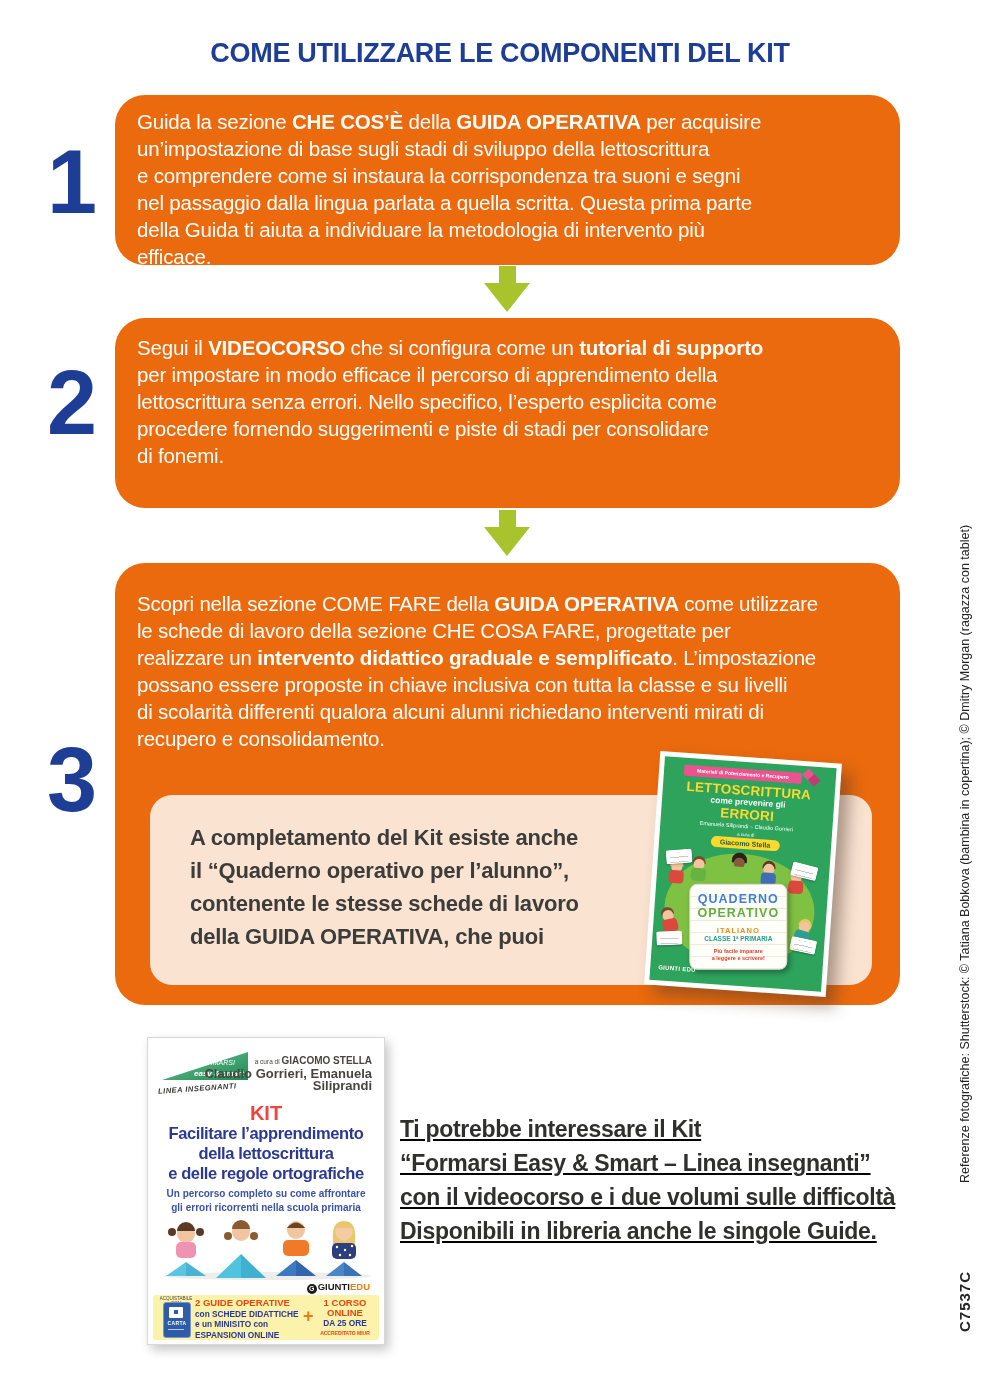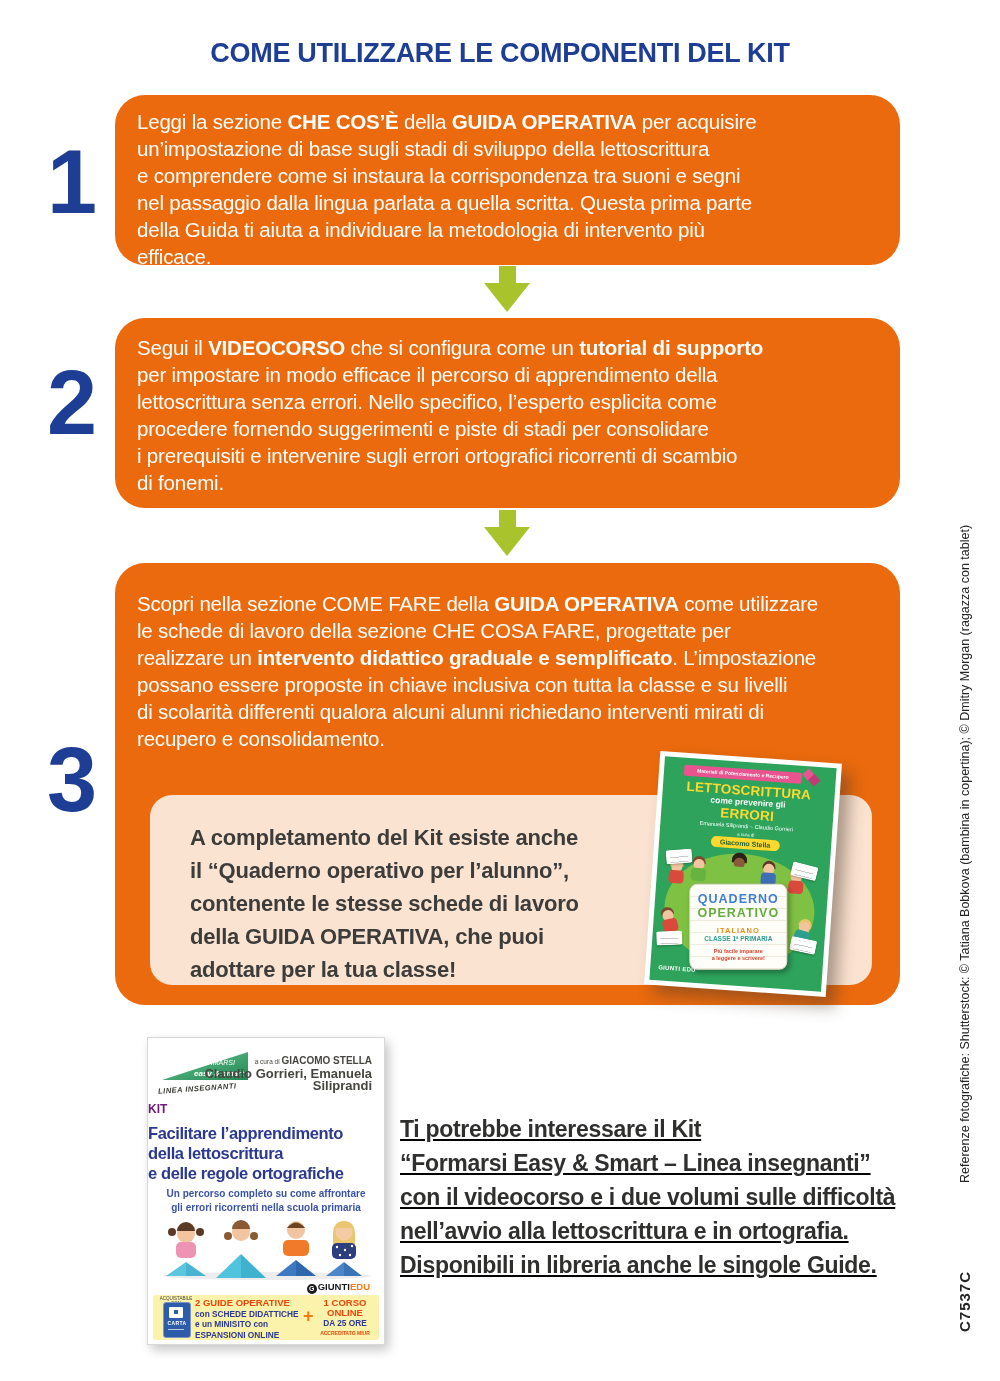--- a/index.html
+++ b/index.html
@@ -70,22 +70,22 @@
   
   .kcover{position:absolute;left:147px;top:1037px;width:238px;height:308px;background:#fff;
           border:1px solid #D8D8D8;box-shadow:4px 5px 10px rgba(0,0,0,.22);box-sizing:border-box;}
   .k-logo{position:absolute;left:12px;top:12px;width:90px;height:34px;}
   .k-linea{position:absolute;left:10px;top:46px;font-size:7.5px;color:#3A3A35;letter-spacing:.5px;
            transform:rotate(-4deg);font-style:italic;font-weight:700;}
   .k-curator{position:absolute;right:12px;top:15px;text-align:right;color:#46453F;line-height:12px;}
   .k-curator .pre{font-size:6.5px;}
   .k-curator .name{font-size:10px;font-weight:700;}
   .k-curator .auth{font-size:13px;font-weight:700;}
-  .k-kit{position:absolute;left:0;top:64px;width:100%;text-align:left;font-size:12px;font-weight:700;color:#701a75;}
-  .k-title{position:absolute;left:0;top:85px;width:100%;font-size:16.5px;
+  .k-kit{position:absolute;left:0;top:64px;width:100%;text-align:center;font-size:20px;font-weight:700;color:#ef4444;}
+  .k-title{position:absolute;left:0;top:85px;width:100%;text-align:center;font-size:16.5px;
            font-weight:700;color:#2B3990;line-height:20px;letter-spacing:-0.4px;}
   .k-sub{position:absolute;left:0;top:149px;width:100%;text-align:center;font-size:10px;
          font-weight:700;color:#3B53A4;line-height:13.5px;}
   .k-photo{position:absolute;left:8px;top:178px;width:222px;height:64px;}
   .k-pub{position:absolute;right:14px;top:243px;font-size:9.5px;font-weight:700;color:#1A1A1A;}
   .k-pub .gdot{display:inline-block;width:10px;height:10px;border-radius:50%;background:#1A1A1A;
                color:#fff;font-size:7px;text-align:center;line-height:10px;margin-right:1px;vertical-align:-1px;}
   .k-pub .edu{color:#F07D12;}
   .k-band{position:absolute;left:5px;top:257px;width:226px;height:45px;background:#FBF2AC;border-radius:3px;}
   .k-card-note{position:absolute;left:4px;top:1px;width:38px;text-align:center;font-size:4.5px;color:#44433E;}
@@ -116,40 +116,39 @@
 </style>
 </head>
 <body>
 
 <div class="page">
 
   <h1 class="title">COME UTILIZZARE LE COMPONENTI DEL KIT</h1>
 
   <div class="step-num num1">1</div>
   <section class="step-box box1">
-    <div class="line"><span>Leggi la sezione </span><span class="seg-b">CHE COS’È</span><span> della </span><span class="seg-b">GUIDA OPERATIVA</span><span> per acquisire</span></div>
+    <div class="line"><span>Guida la sezione </span><span class="seg-b">CHE COS’È</span><span> della </span><span class="seg-b">GUIDA OPERATIVA</span><span> per acquisire</span></div>
     <div class="line"><span>un’impostazione di base sugli stadi di sviluppo della lettoscrittura</span></div>
     <div class="line"><span>e comprendere come si instaura la corrispondenza tra suoni e segni</span></div>
     <div class="line"><span>nel passaggio dalla lingua parlata a quella scritta. Questa prima parte</span></div>
     <div class="line"><span>della Guida ti aiuta a individuare la metodologia di intervento più</span></div>
     <div class="line"><span>efficace.</span></div>
   </section>
 
   <div class="arrow arrow1">
     <div class="shaft"></div>
     <div class="head"></div>
   </div>
 
   <div class="step-num num2">2</div>
   <section class="step-box box2">
     <div class="line"><span>Segui il </span><span class="seg-b">VIDEOCORSO</span><span> che si configura come un </span><span class="seg-b">tutorial di supporto</span></div>
     <div class="line"><span>per impostare in modo efficace il percorso di apprendimento della</span></div>
     <div class="line"><span>lettoscrittura senza errori. Nello specifico, l’esperto esplicita come</span></div>
     <div class="line"><span>procedere fornendo suggerimenti e piste di stadi per consolidare</span></div>
-    <div class="line"><span>i prerequisiti e intervenire sugli errori ortografici ricorrenti di scambio</span></div>
     <div class="line"><span>di fonemi.</span></div>
   </section>
 
   <div class="arrow arrow2">
     <div class="shaft"></div>
     <div class="head"></div>
   </div>
 
   <div class="step-num num3">3</div>
   <section class="step-box box3">
@@ -159,21 +158,20 @@
     <div class="line"><span>possano essere proposte in chiave inclusiva con tutta la classe e su livelli</span></div>
     <div class="line"><span>di scolarità differenti qualora alcuni alunni richiedano interventi mirati di</span></div>
     <div class="line"><span>recupero e consolidamento.</span></div>
   </section>
 
   <div class="callout">
     <div class="line"><span>A completamento del Kit esiste anche</span></div>
     <div class="line"><span>il “</span><span class="seg-b">Quaderno operativo per l’alunno</span><span>”,</span></div>
     <div class="line"><span>contenente le stesse schede di lavoro</span></div>
     <div class="line"><span>della GUIDA OPERATIVA, che puoi</span></div>
-    <div class="line"><span>adottare per la tua classe!</span></div>
   </div>
 
   <div class="qbook">
     <div class="qcover">
       <div class="q-banner">Materiali di Potenziamento e Recupero</div>
       <div class="q-ribbon">
           <div class="r1"></div>
           <div class="r2"></div>
         </div>
       <div class="q-t1">LETTOSCRITTURA</div>
@@ -332,20 +330,19 @@
         <div class="b">DA 25 ORE</div>
         <div class="c">ACCREDITATO MIUR</div>
       </div>
     </div>
   </div>
 
   <div class="suggestion">
     <div class="line">Ti potrebbe interessare il Kit</div>
     <div class="line">“Formarsi Easy &amp; Smart – Linea insegnanti”</div>
     <div class="line">con il videocorso e i due volumi sulle difficoltà</div>
-    <div class="line">nell’avvio alla lettoscrittura e in ortografia.</div>
     <div class="line">Disponibili in libreria anche le singole Guide.</div>
   </div>
 
   <div class="credits">Referenze fotografiche: Shutterstock: © Tatiana Bobkova (bambina in copertina); © Dmitry Morgan (ragazza con tablet)</div>
   <div class="code">C7537C</div>
 
 </div>
 
 </body></html>

